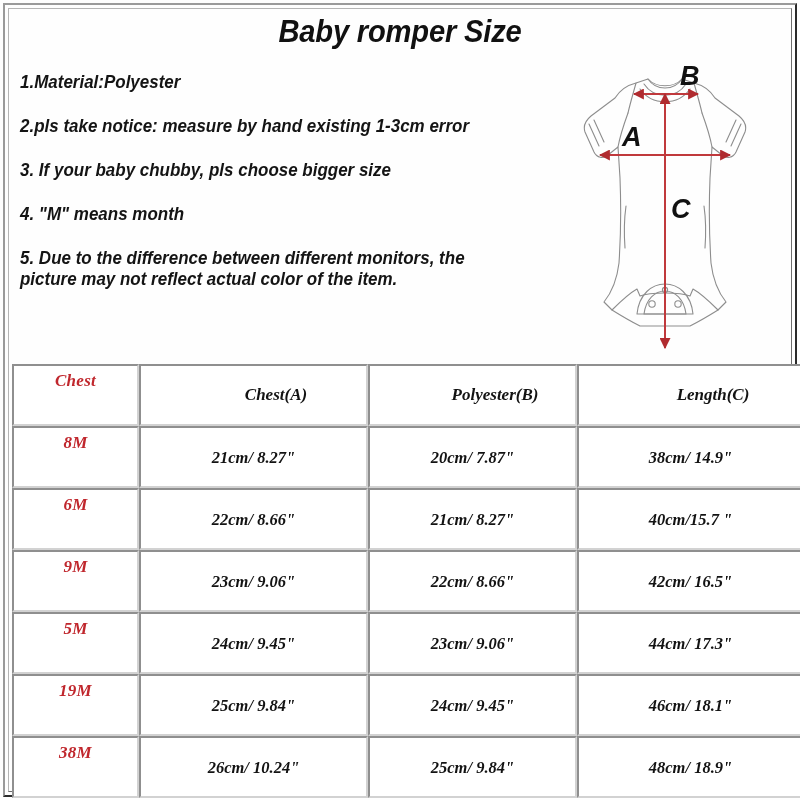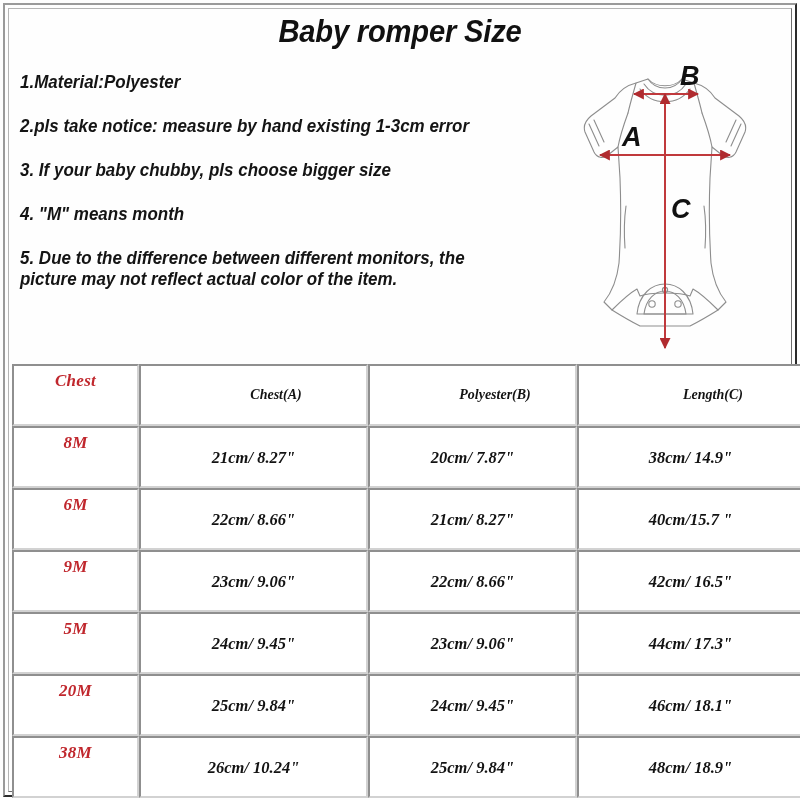--- a/index.html
+++ b/index.html
@@ -133,21 +133,21 @@
     color: #131313;
   }
   .head-cell {
     position: absolute;
     left: 0; right: 0;
     top: 50%;
     transform: translateY(-48%);
     text-align: center;
     font-family: "Liberation Serif", serif;
     font-weight: bold;
-    font-size: 14px;
+    font-size: 17px;
     color: #131313;
     margin-left: 45px;
   }
 </style>
 </head>
 <body>
 
 <div id="page">
 
   <div class="frame-outer"></div>
@@ -328,21 +328,21 @@
         <td class="col-shoul">
           <div class="meas-cell">23cm/ 9.06"</div>
         </td>
         <td class="col-len">
           <div class="meas-cell">44cm/ 17.3"</div>
         </td>
       </tr>
 
       <tr>
         <td class="col-size">
-          <div class="size-cell">20M</div>
+          <div class="size-cell">19M</div>
         </td>
         <td class="col-chest">
           <div class="meas-cell">25cm/ 9.84"</div>
         </td>
         <td class="col-shoul">
           <div class="meas-cell">24cm/ 9.45"</div>
         </td>
         <td class="col-len">
           <div class="meas-cell">46cm/ 18.1"</div>
         </td>

